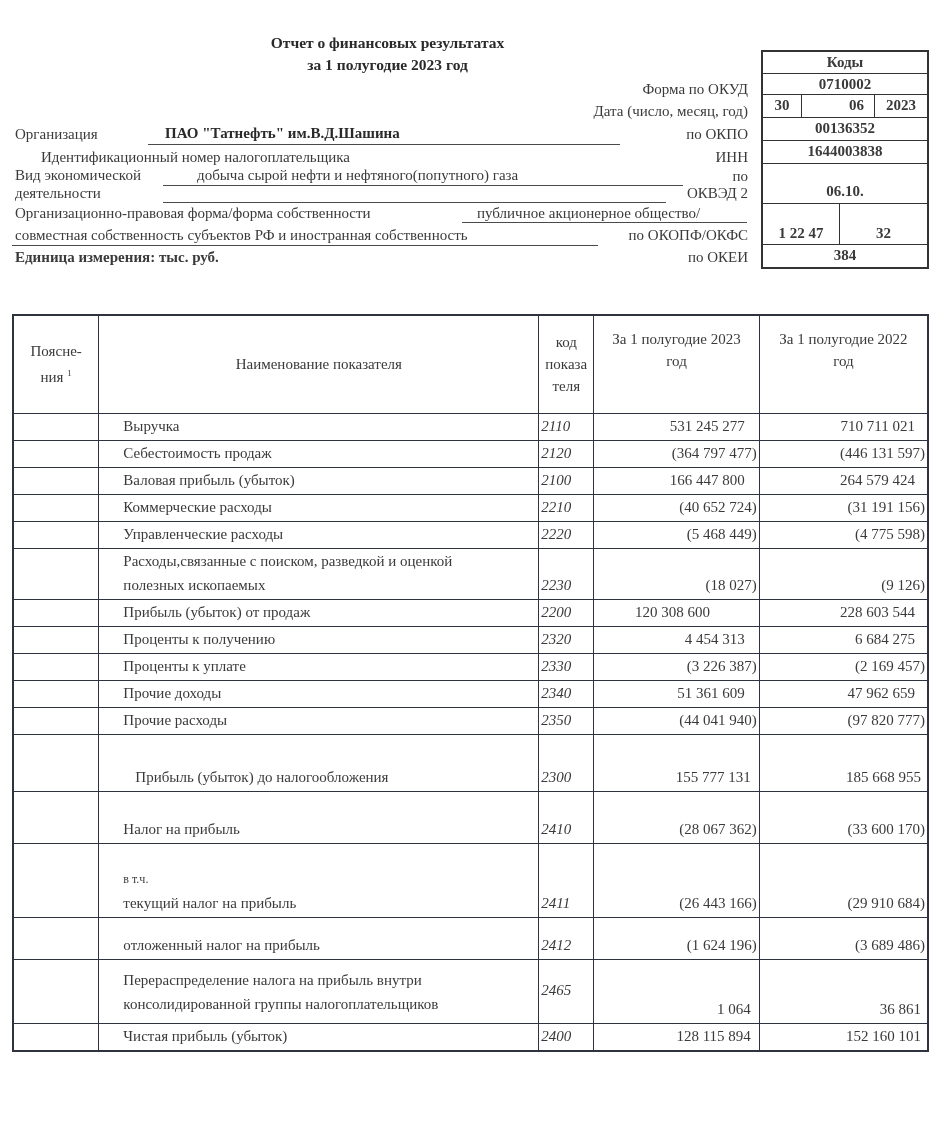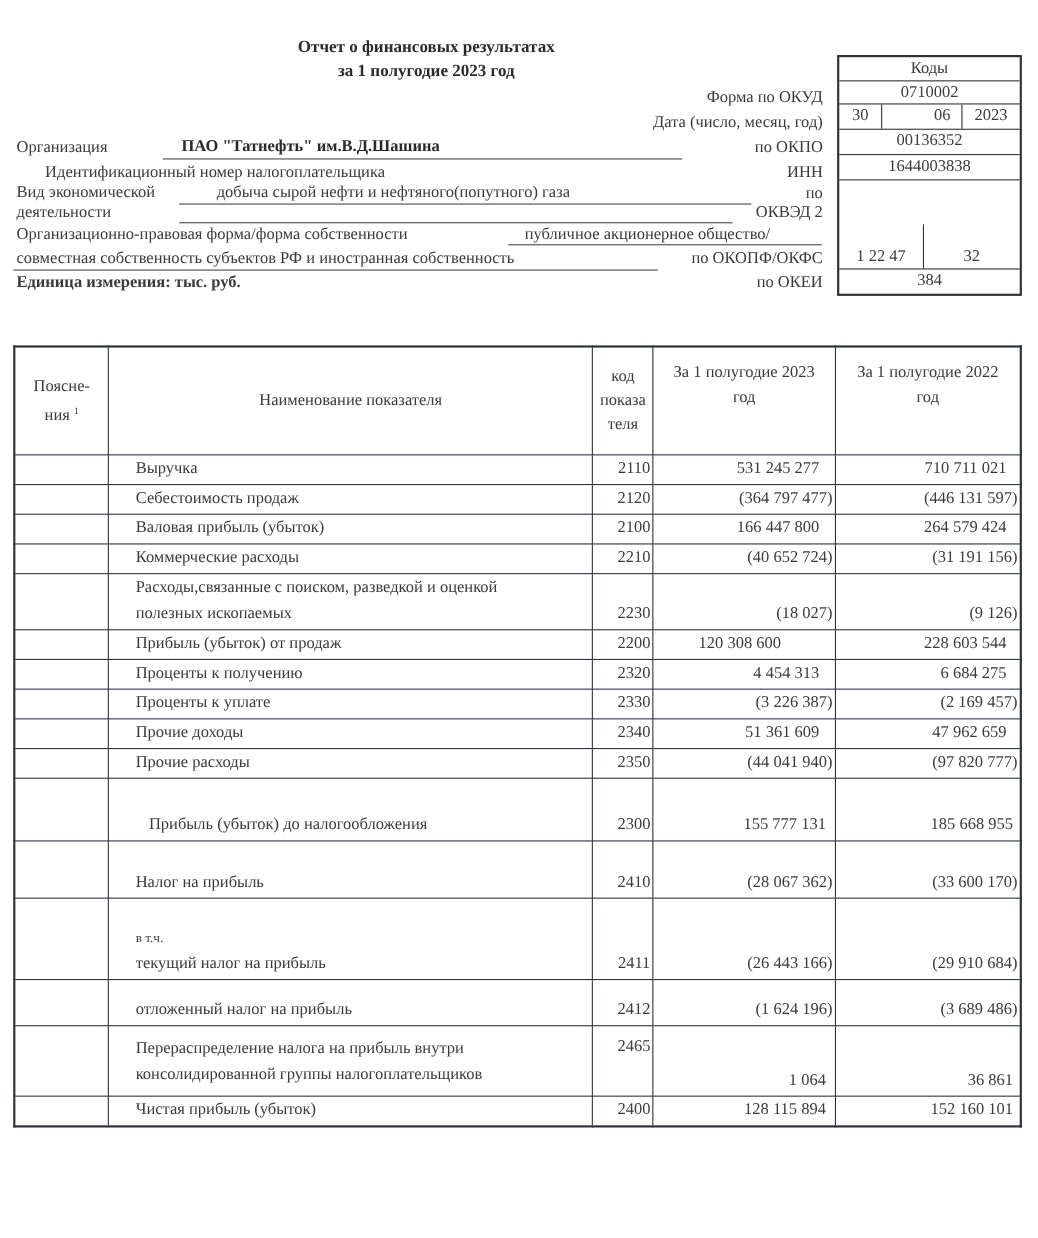--- a/index.html
+++ b/index.html
@@ -7,32 +7,32 @@
     body { position: relative; font-family: "Liberation Serif", "DejaVu Serif", serif; color: #3a3a3a; font-size: 15px; }
 
     .title { position: absolute; left: 0; top: 32px; width: 775px; text-align: center; font-weight: bold; font-size: 15.5px; color: #2a2a2a; line-height: 22px; }
 
     .abs { position: absolute; white-space: nowrap; line-height: 18px; }
     .rlabel { text-align: right; }
     .uline { position: absolute; height: 0; border-top: 1.5px solid #4a4a4a; }
 
     
     .codes { position: absolute; left: 761px; top: 50px; width: 168px; height: 219px; border: 2px solid #333; }
-    .codes .row { position: absolute; left: 0; right: 0; border-bottom: 1.5px solid #333; text-align: center; line-height: 20px; }
+    .codes .row { position: absolute; left: 0; right: 0; border-bottom: 1.5px solid #333; text-align: center; line-height: 20px; font-weight: bold; }
     .codes .row:last-child { border-bottom: none; }
     .codes .cell { position: absolute; top: 0; bottom: 0; }
     .codes .vsep { border-left: 1.5px solid #333; }
 
     
     table.fin { position: absolute; left: 12px; top: 314px; width: 917px; border-collapse: collapse; border: 2.5px solid #2f3340; }
     table.fin td, table.fin th { border: 1.5px solid #2f3340; font-weight: normal; font-size: 15px; }
     table.fin th { text-align: center; vertical-align: middle; line-height: 22px; }
     table.fin td { vertical-align: bottom; padding: 0 6px 2px 6px; line-height: 24px; }
     table.fin td.name { padding-left: 24px; }
-    table.fin td.code { text-align: right; padding: 0 2px 2px 2px; }
+    table.fin td.code { text-align: left; padding: 0 2px 2px 2px; font-style: italic; }
     table.fin td.num { text-align: right; }
     table.fin td.num-paren { text-align: right; padding-right: 2px; }
     .sup { font-size: 9px; vertical-align: super; }
     .small { font-size: 12px; }
   </style>
 </head>
 <body>
 
 <div class="title">
   <div>Отчет о финансовых результатах</div>
@@ -51,20 +51,21 @@
 <div class="codes">
   <div class="row" style="top:0; height:22px;">Коды</div>
   <div class="row" style="top:22px; height:21px;">0710002</div>
   <div class="row" style="top:43px; height:23px;">
     <div class="cell" style="left:0; width:38px;">30</div>
     <div class="cell vsep" style="left:38px; width:73px; text-align:right; padding-right:10px;">06</div>
     <div class="cell vsep" style="left:111px; width:53px;">2023</div>
   </div>
   <div class="row" style="top:66px; height:23px;">00136352</div>
   <div class="row" style="top:89px; height:23px;">1644003838</div>
+  <div class="row" style="top:112px; height:40px; padding-top:17px;">06.10.</div>
   <div class="row" style="top:152px; height:41px;">
     <div class="cell" style="left:0; width:76px; padding-top:19px;">1 22 47</div>
     <div class="cell vsep" style="left:76px; width:88px; padding-top:19px;">32</div>
   </div>
   <div class="row" style="top:193px; height:22px;">384</div>
 </div>
 
 <div class="abs" style="left:15px; top:125px;">Организация</div>
 <div class="abs" style="left:165px; top:124px; font-weight:bold; color:#2a2a2a;">ПАО "Татнефть" им.В.Д.Шашина</div>
 <div class="uline" style="left:148px; top:144px; width:472px;"></div>
@@ -137,20 +138,27 @@
       <td class="num" style="padding-right:14px;">166 447 800</td>
       <td class="num" style="padding-right:12px;">264 579 424</td>
     </tr>
     <tr style="height:26px;">
       <td></td>
       <td class="name">Коммерческие расходы</td>
       <td class="code">2210</td>
       <td class="num-paren">(40 652 724)</td>
       <td class="num-paren">(31 191 156)</td>
     </tr>
+    <tr style="height:26px;">
+      <td></td>
+      <td class="name">Управленческие расходы</td>
+      <td class="code">2220</td>
+      <td class="num-paren">(5 468 449)</td>
+      <td class="num-paren">(4 775 598)</td>
+    </tr>
     <tr style="height:50px;">
       <td></td>
       <td class="name">
         <span>Расходы,связанные с поиском, разведкой и оценкой</span><br>
         <span>полезных ископаемых</span>
       </td>
       <td class="code">2230</td>
       <td class="num-paren">(18 027)</td>
       <td class="num-paren">(9 126)</td>
     </tr>
@@ -219,21 +227,21 @@
       <td class="code">2412</td>
       <td class="num-paren">(1 624 196)</td>
       <td class="num-paren">(3 689 486)</td>
     </tr>
     <tr style="height:64px;">
       <td></td>
       <td class="name" style="vertical-align:top; padding-top:8px;">
         <span>Перераспределение налога на прибыль внутри</span><br>
         <span>консолидированной группы налогоплательщиков</span>
       </td>
-      <td class="code" style="vertical-align:top; padding-top:6px;">2465</td>
+      <td class="code" style="vertical-align:top; padding-top:18px;">2465</td>
       <td class="num" style="padding-right:8px;margin-top:48px;">1 064</td>
       <td class="num" style="padding-right:6px;">36 861</td>
     </tr>
     <tr style="height:28px;">
       <td></td>
       <td class="name">Чистая прибыль (убыток)</td>
       <td class="code">2400</td>
       <td class="num" style="padding-right:8px;">128 115 894</td>
       <td class="num" style="padding-right:6px;">152 160 101</td>
     </tr>

